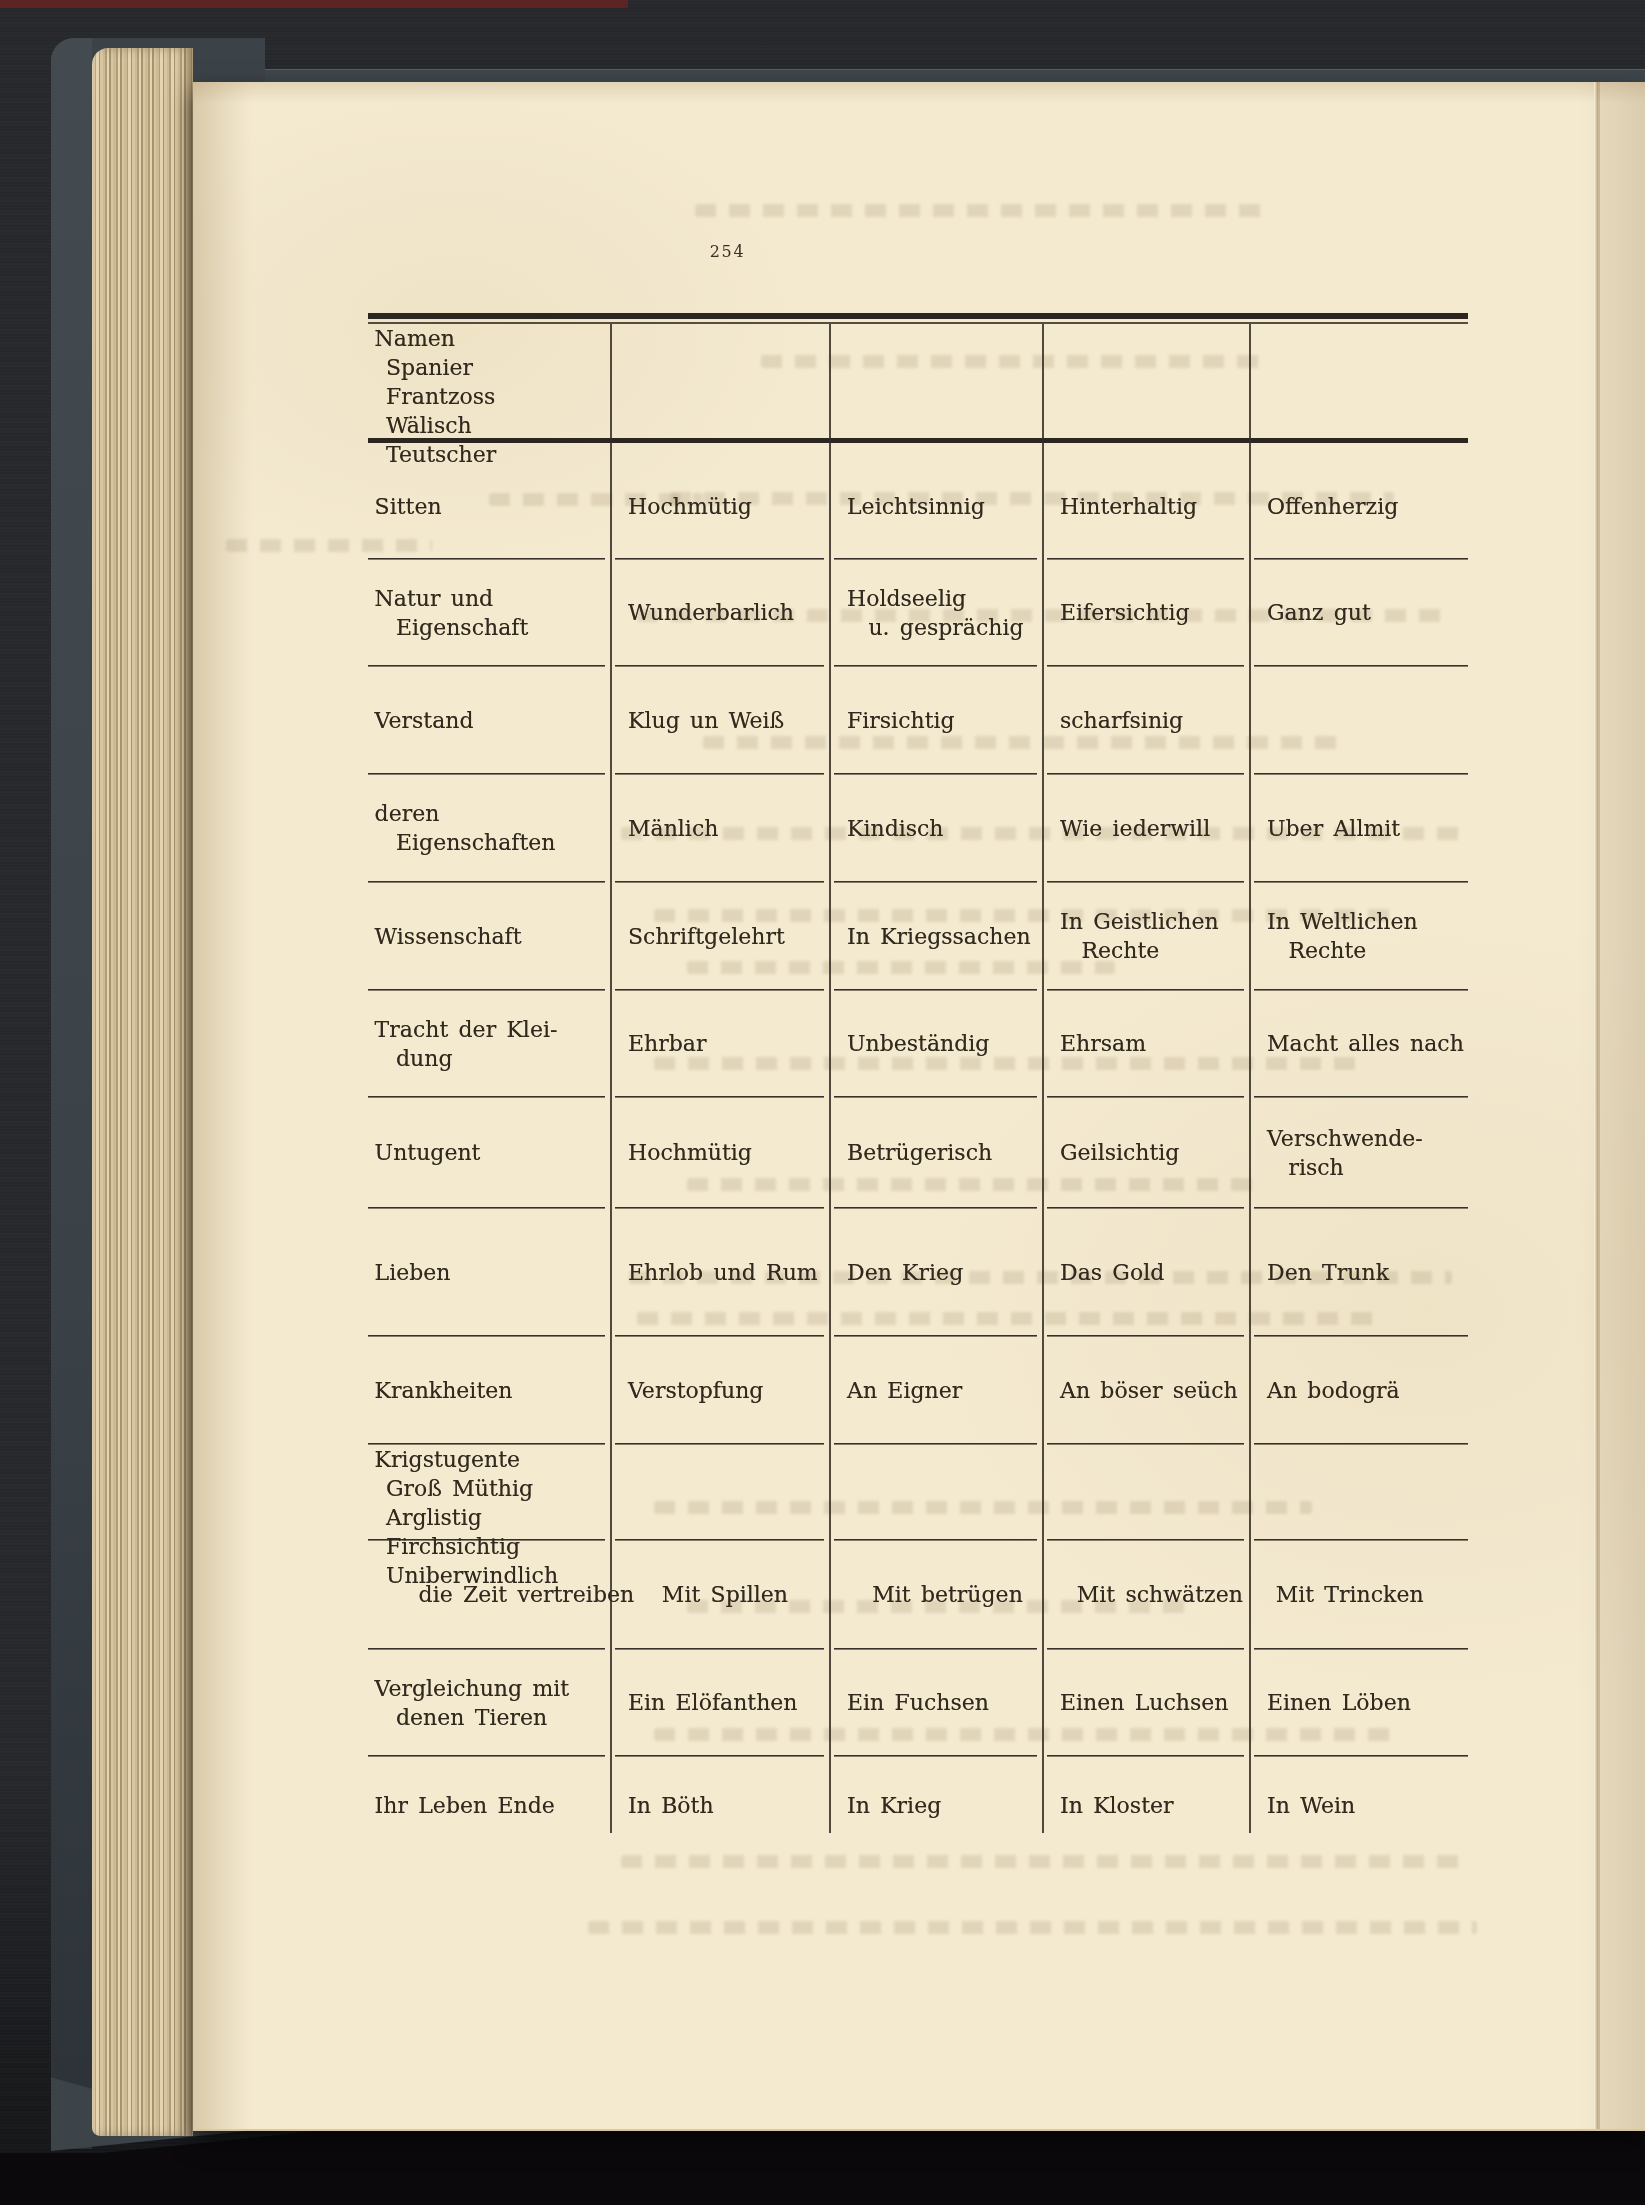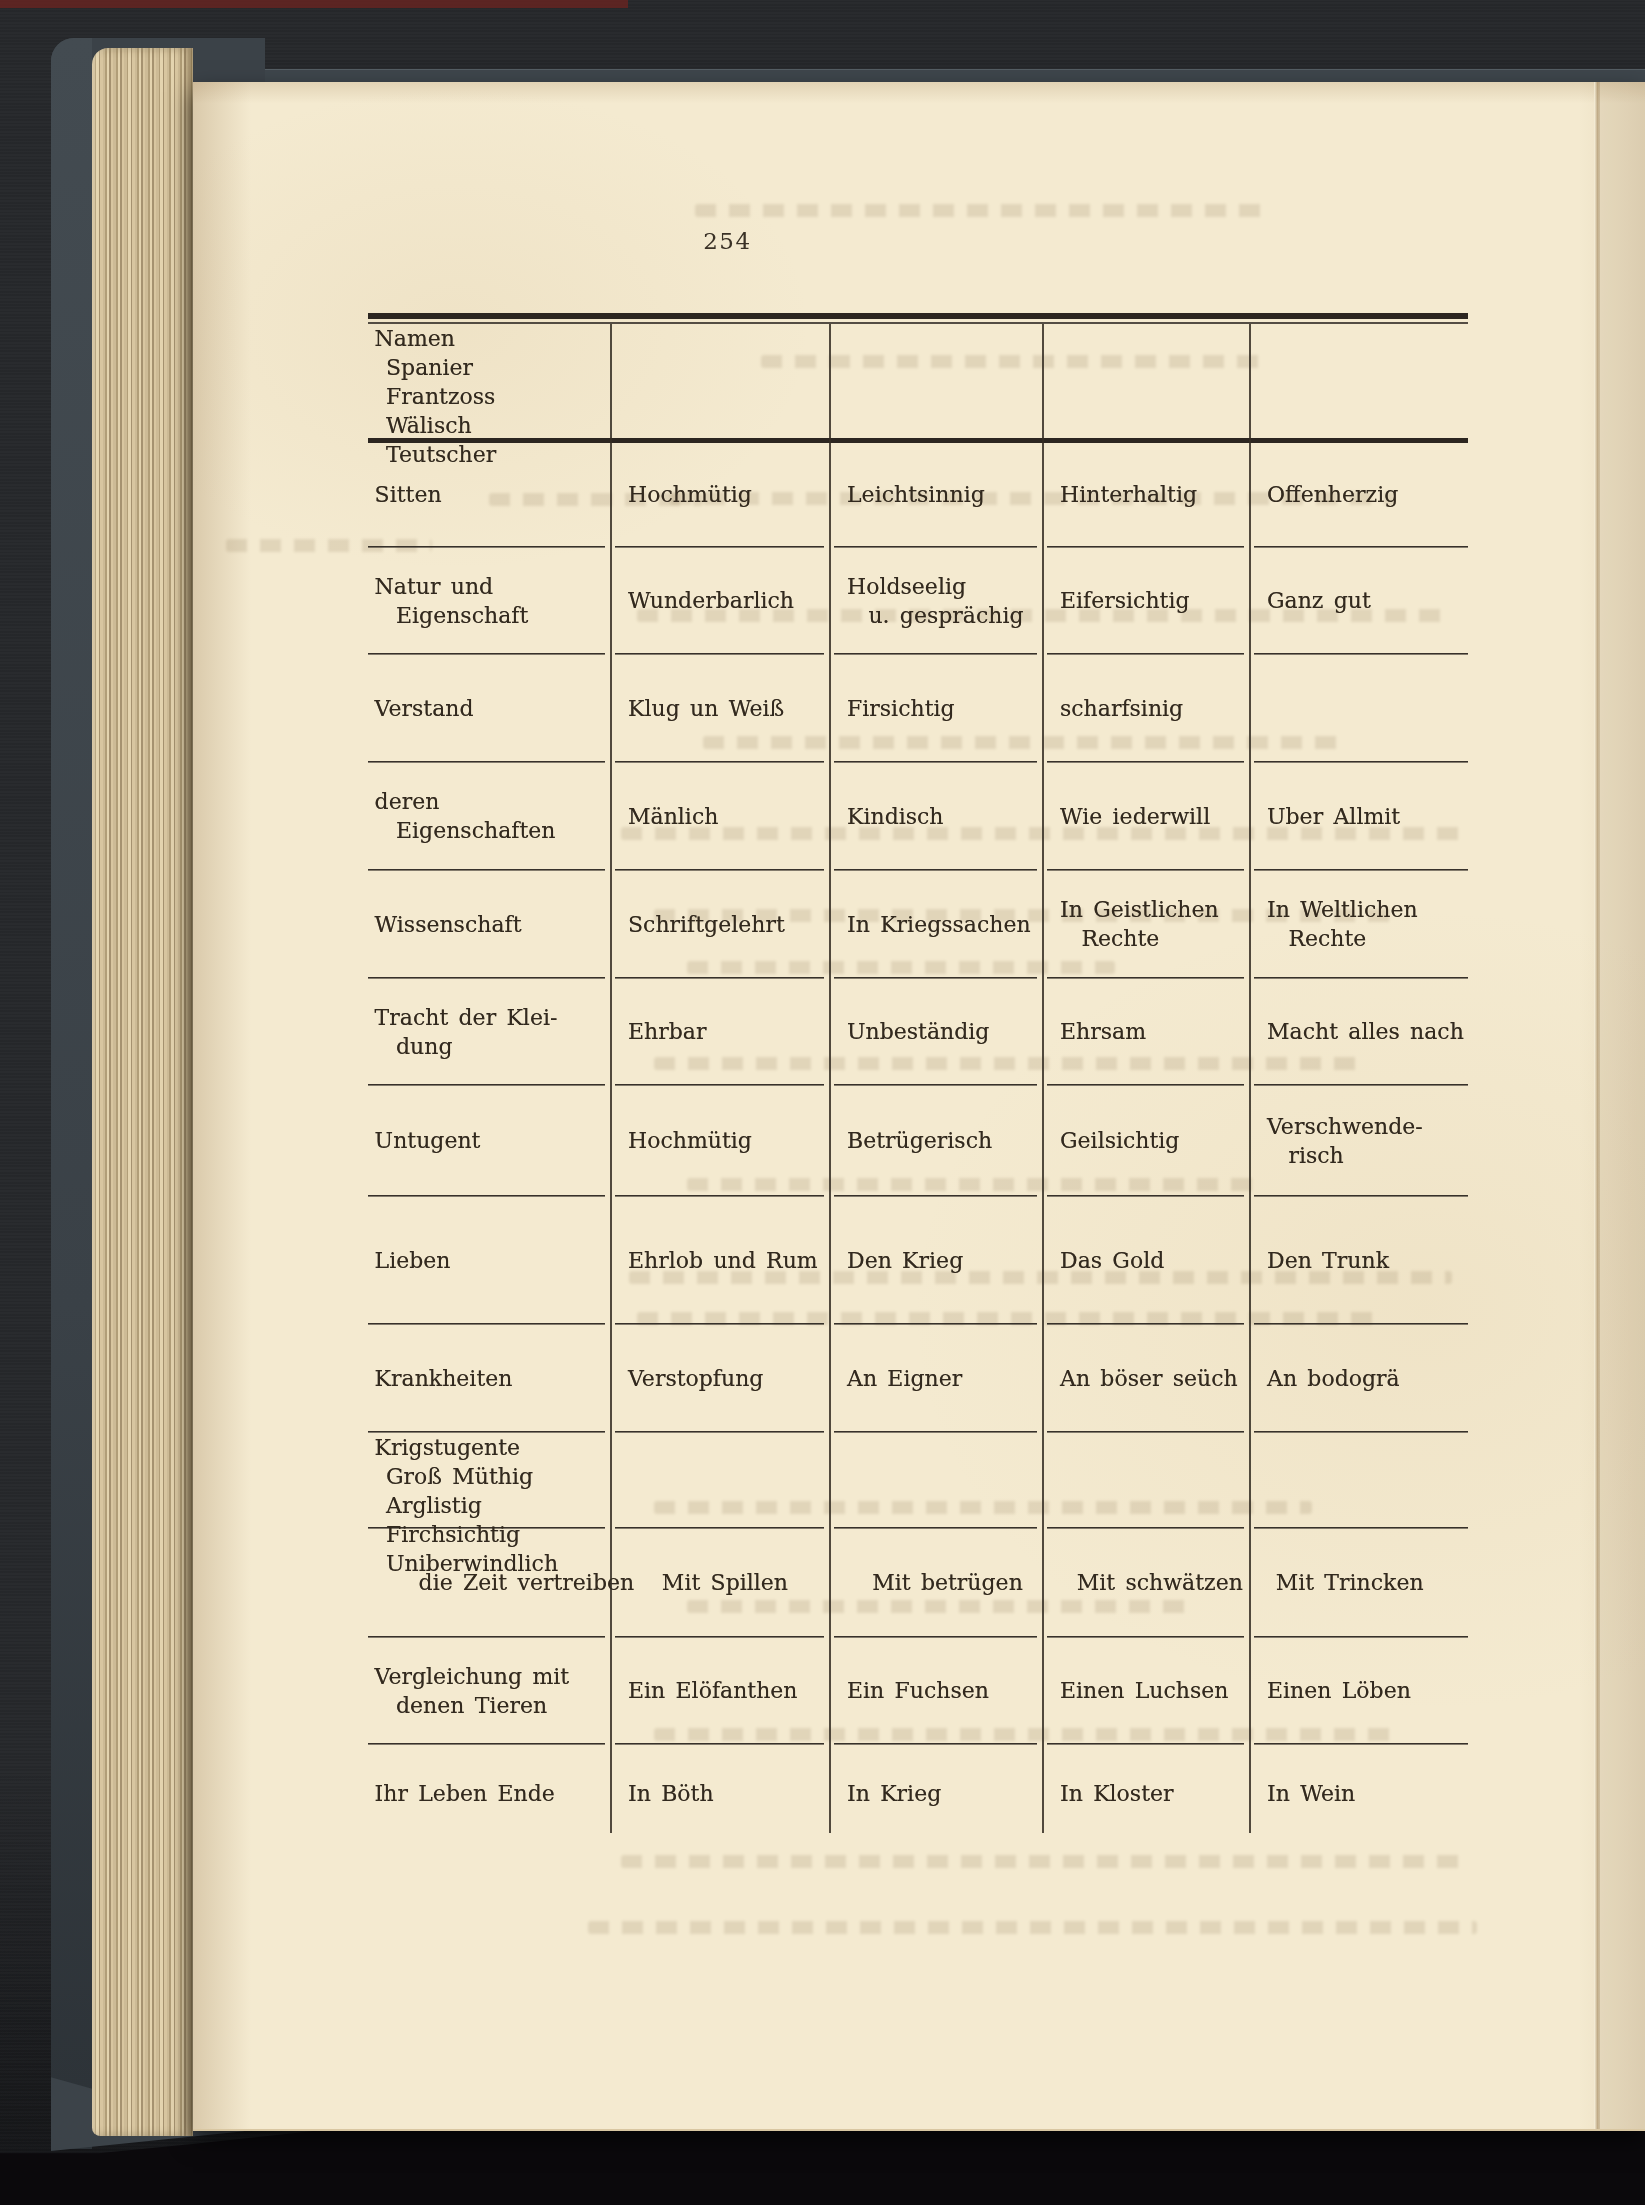--- a/index.html
+++ b/index.html
@@ -25,42 +25,42 @@
       linear-gradient(to right,rgba(150,118,75,.28),rgba(150,118,75,0) 58px),
       linear-gradient(to bottom,rgba(160,128,85,.22),rgba(160,128,85,0) 21.4px),
       radial-gradient(510px 346px at 18% 12%,rgba(208,182,138,.14),rgba(208,182,138,0) 70%),
       radial-gradient(741px 576px at 85% 60%,rgba(205,178,130,.12),rgba(205,178,130,0) 70%),
       linear-gradient(to left,rgba(140,110,70,.14),rgba(140,110,70,0) 66px);
     border-bottom:2.5px solid #d9c7a2;
     box-shadow:0 10px 21.4px rgba(0,0,0,.6);}
   .crease{position:absolute;left:1401px;top:0;width:5.8px;height:100%;
     background:linear-gradient(90deg,rgba(255,250,232,.75),rgba(150,120,75,.55) 60%,rgba(120,95,60,.2));}
   .right-dim{position:absolute;left:1406px;top:0;width:46px;height:100%;background:rgba(140,110,70,.10);}
-  .page-number{position:absolute;left:477px;top:146px;width:115px;text-align:center;
-    font-size:23px;letter-spacing:1.6px;color:#3a3126;}
+  .page-number{position:absolute;left:477px;top:160px;width:115px;text-align:center;
+    font-size:16px;letter-spacing:1.6px;color:#3a3126;}
   .ghost{position:absolute;height:13px;border-radius:3.3px;
     background:repeating-linear-gradient(90deg,rgba(118,96,62,.55) 0 21.4px,rgba(118,96,62,0) 21.4px 34px);
     filter:blur(1.6px);opacity:.28;}
   .tbl{position:absolute;left:175px;top:231px;width:1100px;height:1520px;}
   .rule-thick{height:5.8px;background:#2c2620;}
   .gap4{height:3.3px;}
   .rule-thin{height:1.6px;background:rgba(44,38,32,.8);}
   .rule-heavy{height:5px;background:#2c2620;}
   .sep{height:2.5px;background-repeat:no-repeat;background-size:100% 1.6px;
     background-image:linear-gradient(90deg,#37312a 0,#37312a 237px,rgba(0,0,0,0) 237px,rgba(0,0,0,0) 247px,#37312a 247px,#37312a 456px,rgba(0,0,0,0) 456px,rgba(0,0,0,0) 466px,#37312a 466px,#37312a 669px,rgba(0,0,0,0) 669px,rgba(0,0,0,0) 679px,#37312a 679px,#37312a 876px,rgba(0,0,0,0) 876px,rgba(0,0,0,0) 886px,#37312a 886px,#37312a 100%);}
   .vr{position:absolute;width:1.6px;top:10.7px;height:1509px;background:rgba(52,45,35,.85);}
   .vr1{left:242px;} .vr2{left:461px;} .vr3{left:674px;} .vr4{left:881px;}
   .row{display:flex;}
   .hd{height:114px;flex-direction:column;}
   .c{box-sizing:border-box;display:flex;flex-direction:column;justify-content:center;padding-left:18px;}
   .c0{width:242px;padding-left:6.6px;} .c1{width:219px;} .c2{width:213px;} .c3{width:207px;} .c4{width:219px;}
   .t{font-size:22px;line-height:29px;color:#32291e;white-space:nowrap;word-spacing:3.3px;
      text-shadow:0 0 0.5px rgba(50,41,30,.55);}
   .l2{padding-left:21.4px;}
-  .r1{height:103px;}.r2{height:105px;}.r3{height:105px;}.r4{height:106px;}.r5{height:105px;}
+  .r1{height:103px;margin-top:12px;}.r2{height:105px;}.r3{height:105px;}.r4{height:106px;}.r5{height:105px;}
   .r6{height:105px;}.r7{height:108px;}.r8{height:126px;}.r9{height:105px;}.r10{height:94px;flex-direction:column;}
   .r11{height:106px;margin-left:44px;}.r12{height:105px;}.r13{height:96px;}
 </style>
 </head>
 <body>
 
 <div class="scene">
   <div class="abs red-strip"></div>
   <div class="abs bottom-band"></div>
   <div class="abs cover-band"></div>

